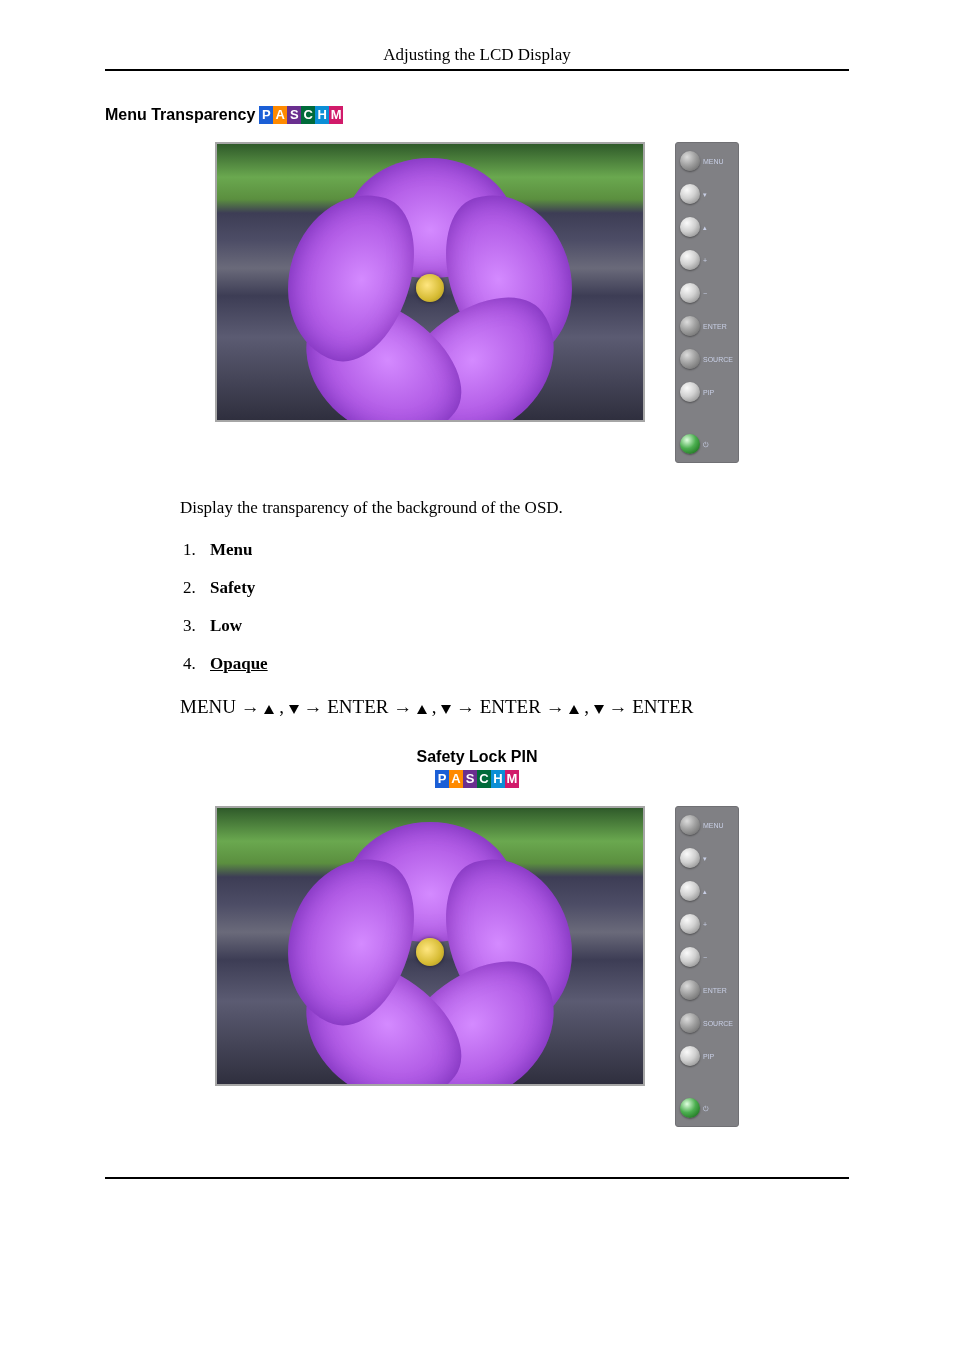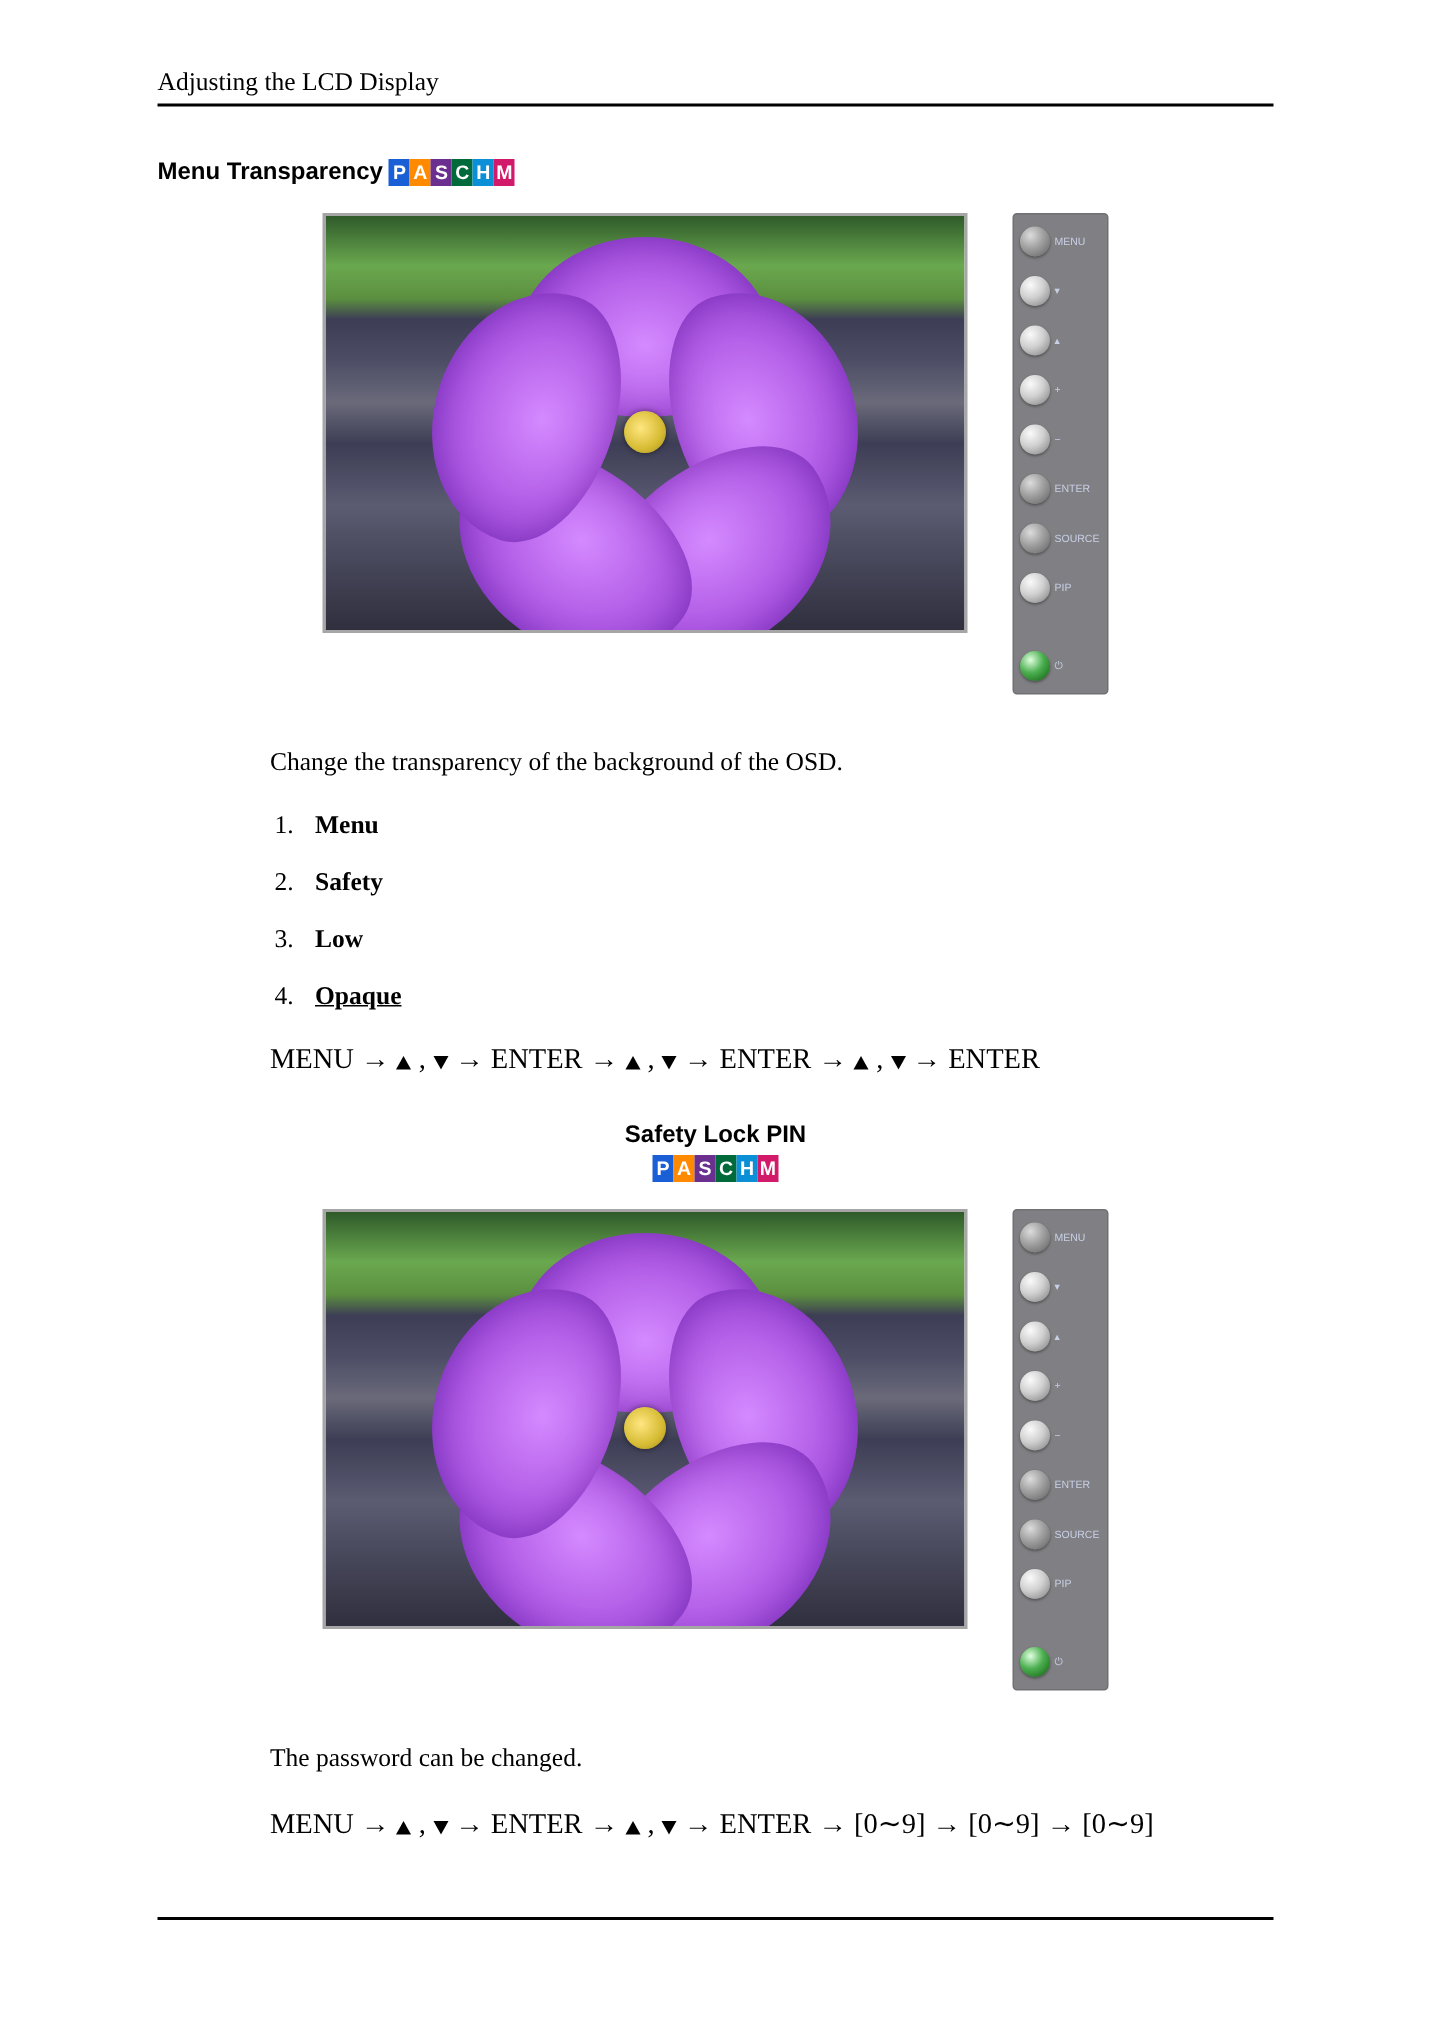--- a/index.html
+++ b/index.html
@@ -11,21 +11,21 @@
   }
   .page {
     width: 954px;
     min-height: 1350px;
     margin: 0 auto;
     padding: 45px 105px 50px 105px;
     box-sizing: border-box;
     position: relative;
   }
   .running-head {
-    text-align: left;
+    text-align: center;
     font-size: 17px;
     padding-bottom: 4px;
   }
   .rule {
     border: 0;
     border-top: 2px solid #000;
     margin: 0 0 35px 0;
   }
   .section-title-row {
     display: flex;
@@ -253,21 +253,21 @@
         </div>
       <div class="gap"></div>
       <div class="panel-btn">
           <div class="panel-dot power"></div>
           <span class="panel-lbl">⏻</span>
         </div>
     </div>
   </div>
 
   <div class="body-indent">
-    <p class="paragraph">Change the transparency of the background of the OSD.</p>
+    <p class="paragraph">Display the transparency of the background of the OSD.</p>
     <ol class="ordered">
       <li><span class="bold">Menu</span></li>
       <li><span class="bold">Safety</span></li>
       <li><span class="bold">Low</span></li>
       <li><span class="bold">Opaque</span></li>
     </ol>
     <div class="nav-line">
       <span>MENU</span> →
       <span class="tri-up"></span> ,
       <span class="tri-down"></span> →
@@ -336,30 +336,15 @@
           <span class="panel-lbl">PIP</span>
         </div>
       <div class="gap"></div>
       <div class="panel-btn">
           <div class="panel-dot power"></div>
           <span class="panel-lbl">⏻</span>
         </div>
     </div>
   </div>
 
-  <div class="body-indent">
-    <p class="paragraph">The password can be changed.</p>
-    <div class="nav-line">
-      <span>MENU</span> →
-      <span class="tri-up"></span> ,
-      <span class="tri-down"></span> →
-      <span>ENTER</span> →
-      <span class="tri-up"></span> ,
-      <span class="tri-down"></span> →
-      <span>ENTER</span> →
-      <span>[0∼9]</span> →
-      <span>[0∼9]</span> →
-      <span>[0∼9]</span>
-    </div>
-  </div>
 
   <hr class="bottom-rule">
 </div>
 
 </body></html>

